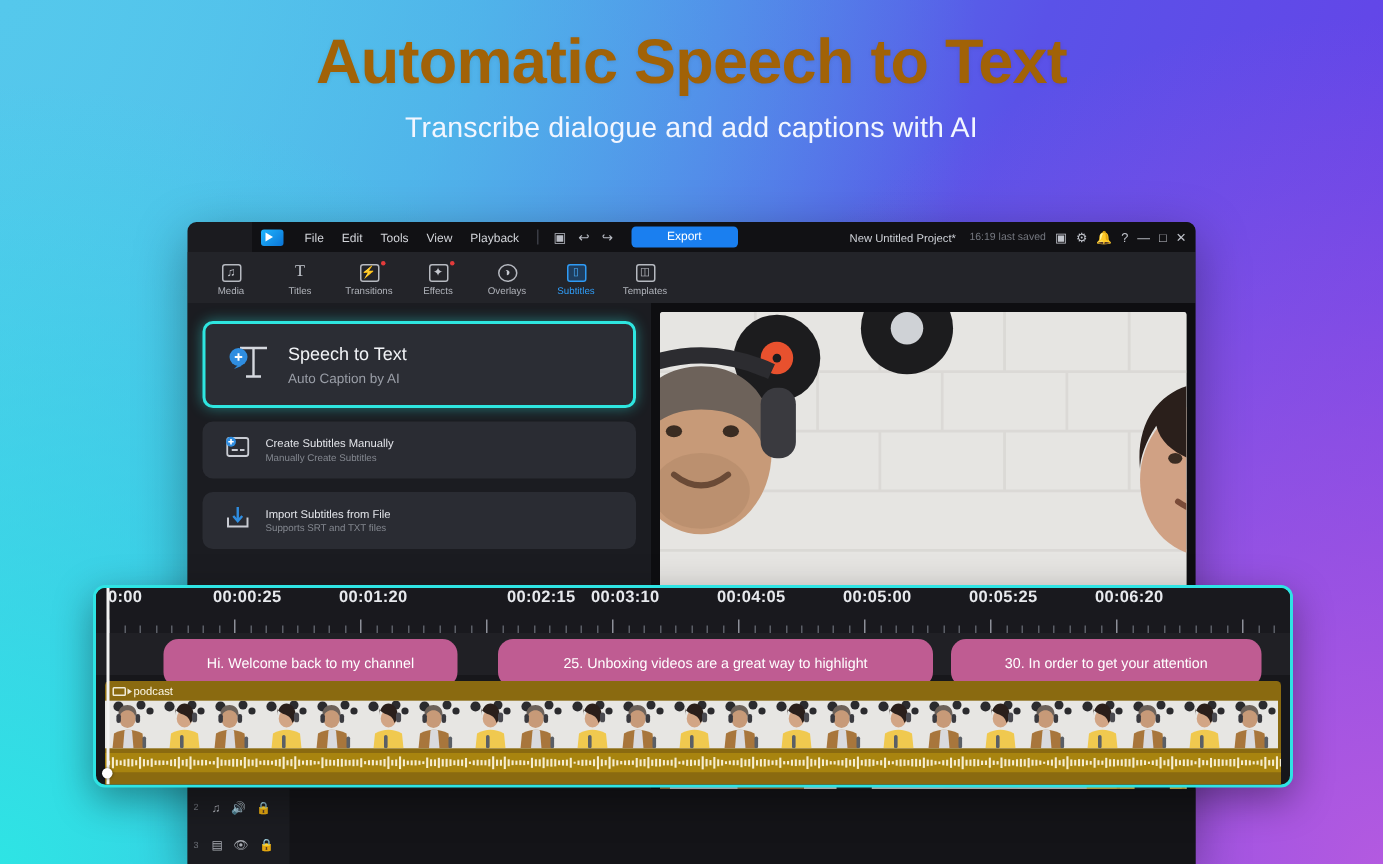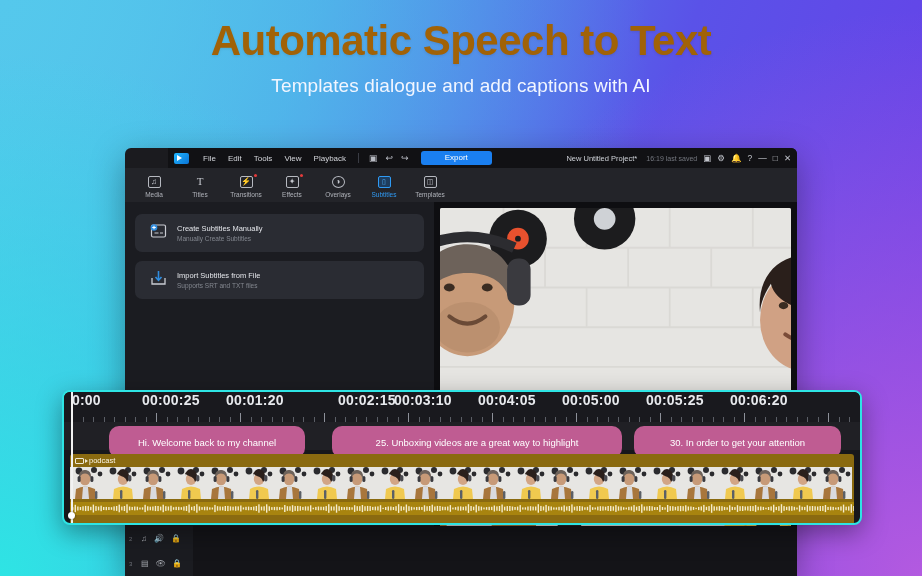--- a/index.html
+++ b/index.html
@@ -141,21 +141,21 @@
   .appfooter { position:absolute; left:68px; right:0; bottom:0; height:50px; background:#141418; }
 
   
   .timeline {
     position:absolute; left:62px; top:390px; width:800px; height:135px;
     background:#17171b; border:2px solid #2ee4e4; border-radius:8px;
     box-shadow:0 8px 26px rgba(0,0,0,.38); overflow:hidden;
   }
   .ruler { height:30px; position:relative; background:#19191e; }
   .rlabel {
-    position:absolute; top:0; color:#e7e9ed; font-size:14px; font-weight:bold;
+    position:absolute; top:0; color:#e7e9ed; font-size:11px; font-weight:bold;
     font-family:"Liberation Sans", sans-serif; letter-spacing:.2px;
   }
   .tickrow { position:absolute; left:0; right:0; bottom:0; height:9px; }
   .tick { position:absolute; bottom:0; width:1px; background:#5b5e66; }
   .tick.major { height:9px; background:#8d9099; }
   .tick.minor { height:5px; }
 
   .subrow { height:28px; position:relative; background:#202025; }
   .chip {
     position:absolute; top:4px; height:20px; background:#bf5c92; border-radius:10px;
@@ -182,21 +182,21 @@
   }
   .playhead-line {
     position:absolute; left:7px; top:0; width:1.5px; bottom:0; background:#f2f2f2; z-index:2;
   }
 </style>
 </head>
 <body>
 
 <div class="hero">
   <h1>Automatic Speech to Text</h1>
-  <h2>Templates dialogue and add captions with AI</h2>
+  <h2>Transcribe dialogue and add captions with AI</h2>
 </div>
 
 <div class="app">
 
   <div class="menubar">
     <div class="logo"></div>
     <div class="menu-item">File</div>
     <div class="menu-item">Edit</div>
     <div class="menu-item">Tools</div>
     <div class="menu-item">View</div>
@@ -263,20 +263,34 @@
           <span class="tglyph" style="font-size:7px;">◫</span>
         </div>
       <div class="tlabel">Templates</div>
     </div>
   </div>
 
   <div class="appbody">
 
     <div class="leftpanel">
 
+      <div class="card primary">
+        <div class="card-ico">
+          <svg width="30" height="28" viewBox="0 0 30 28">
+            <path d="M9 5 H27 M18 5 V24 M13 24 H23" stroke="#d5d8de" stroke-width="1.6" fill="none"></path>
+            <circle cx="8" cy="11" r="6" fill="#2f8de0"></circle>
+            <path d="M5 19 L9 15 L10 17 Z" fill="#2f8de0"></path>
+            <path d="M5.5 11 h5 M8 8.5 v5" stroke="#fff" stroke-width="1.3"></path>
+          </svg>
+        </div>
+        <div>
+          <div class="card-title">Speech to Text</div>
+          <div class="card-sub">Auto Caption by AI</div>
+        </div>
+      </div>
 
       <div class="card small">
         <div class="card-ico">
           <svg width="19" height="18" viewBox="0 0 19 18">
             <rect x="2.5" y="3" width="14" height="12" rx="1.5" stroke="#c9ccd3" stroke-width="1.2" fill="none"></rect>
             <path d="M5.5 11 h4 M11 11 h3" stroke="#c9ccd3" stroke-width="1.2"></path>
             <circle cx="5" cy="5.5" r="3.3" fill="#2f8de0"></circle>
             <path d="M3.2 5.5 h3.6 M5 3.7 v3.6" stroke="#fff" stroke-width="1.1"></path>
           </svg>
         </div>

